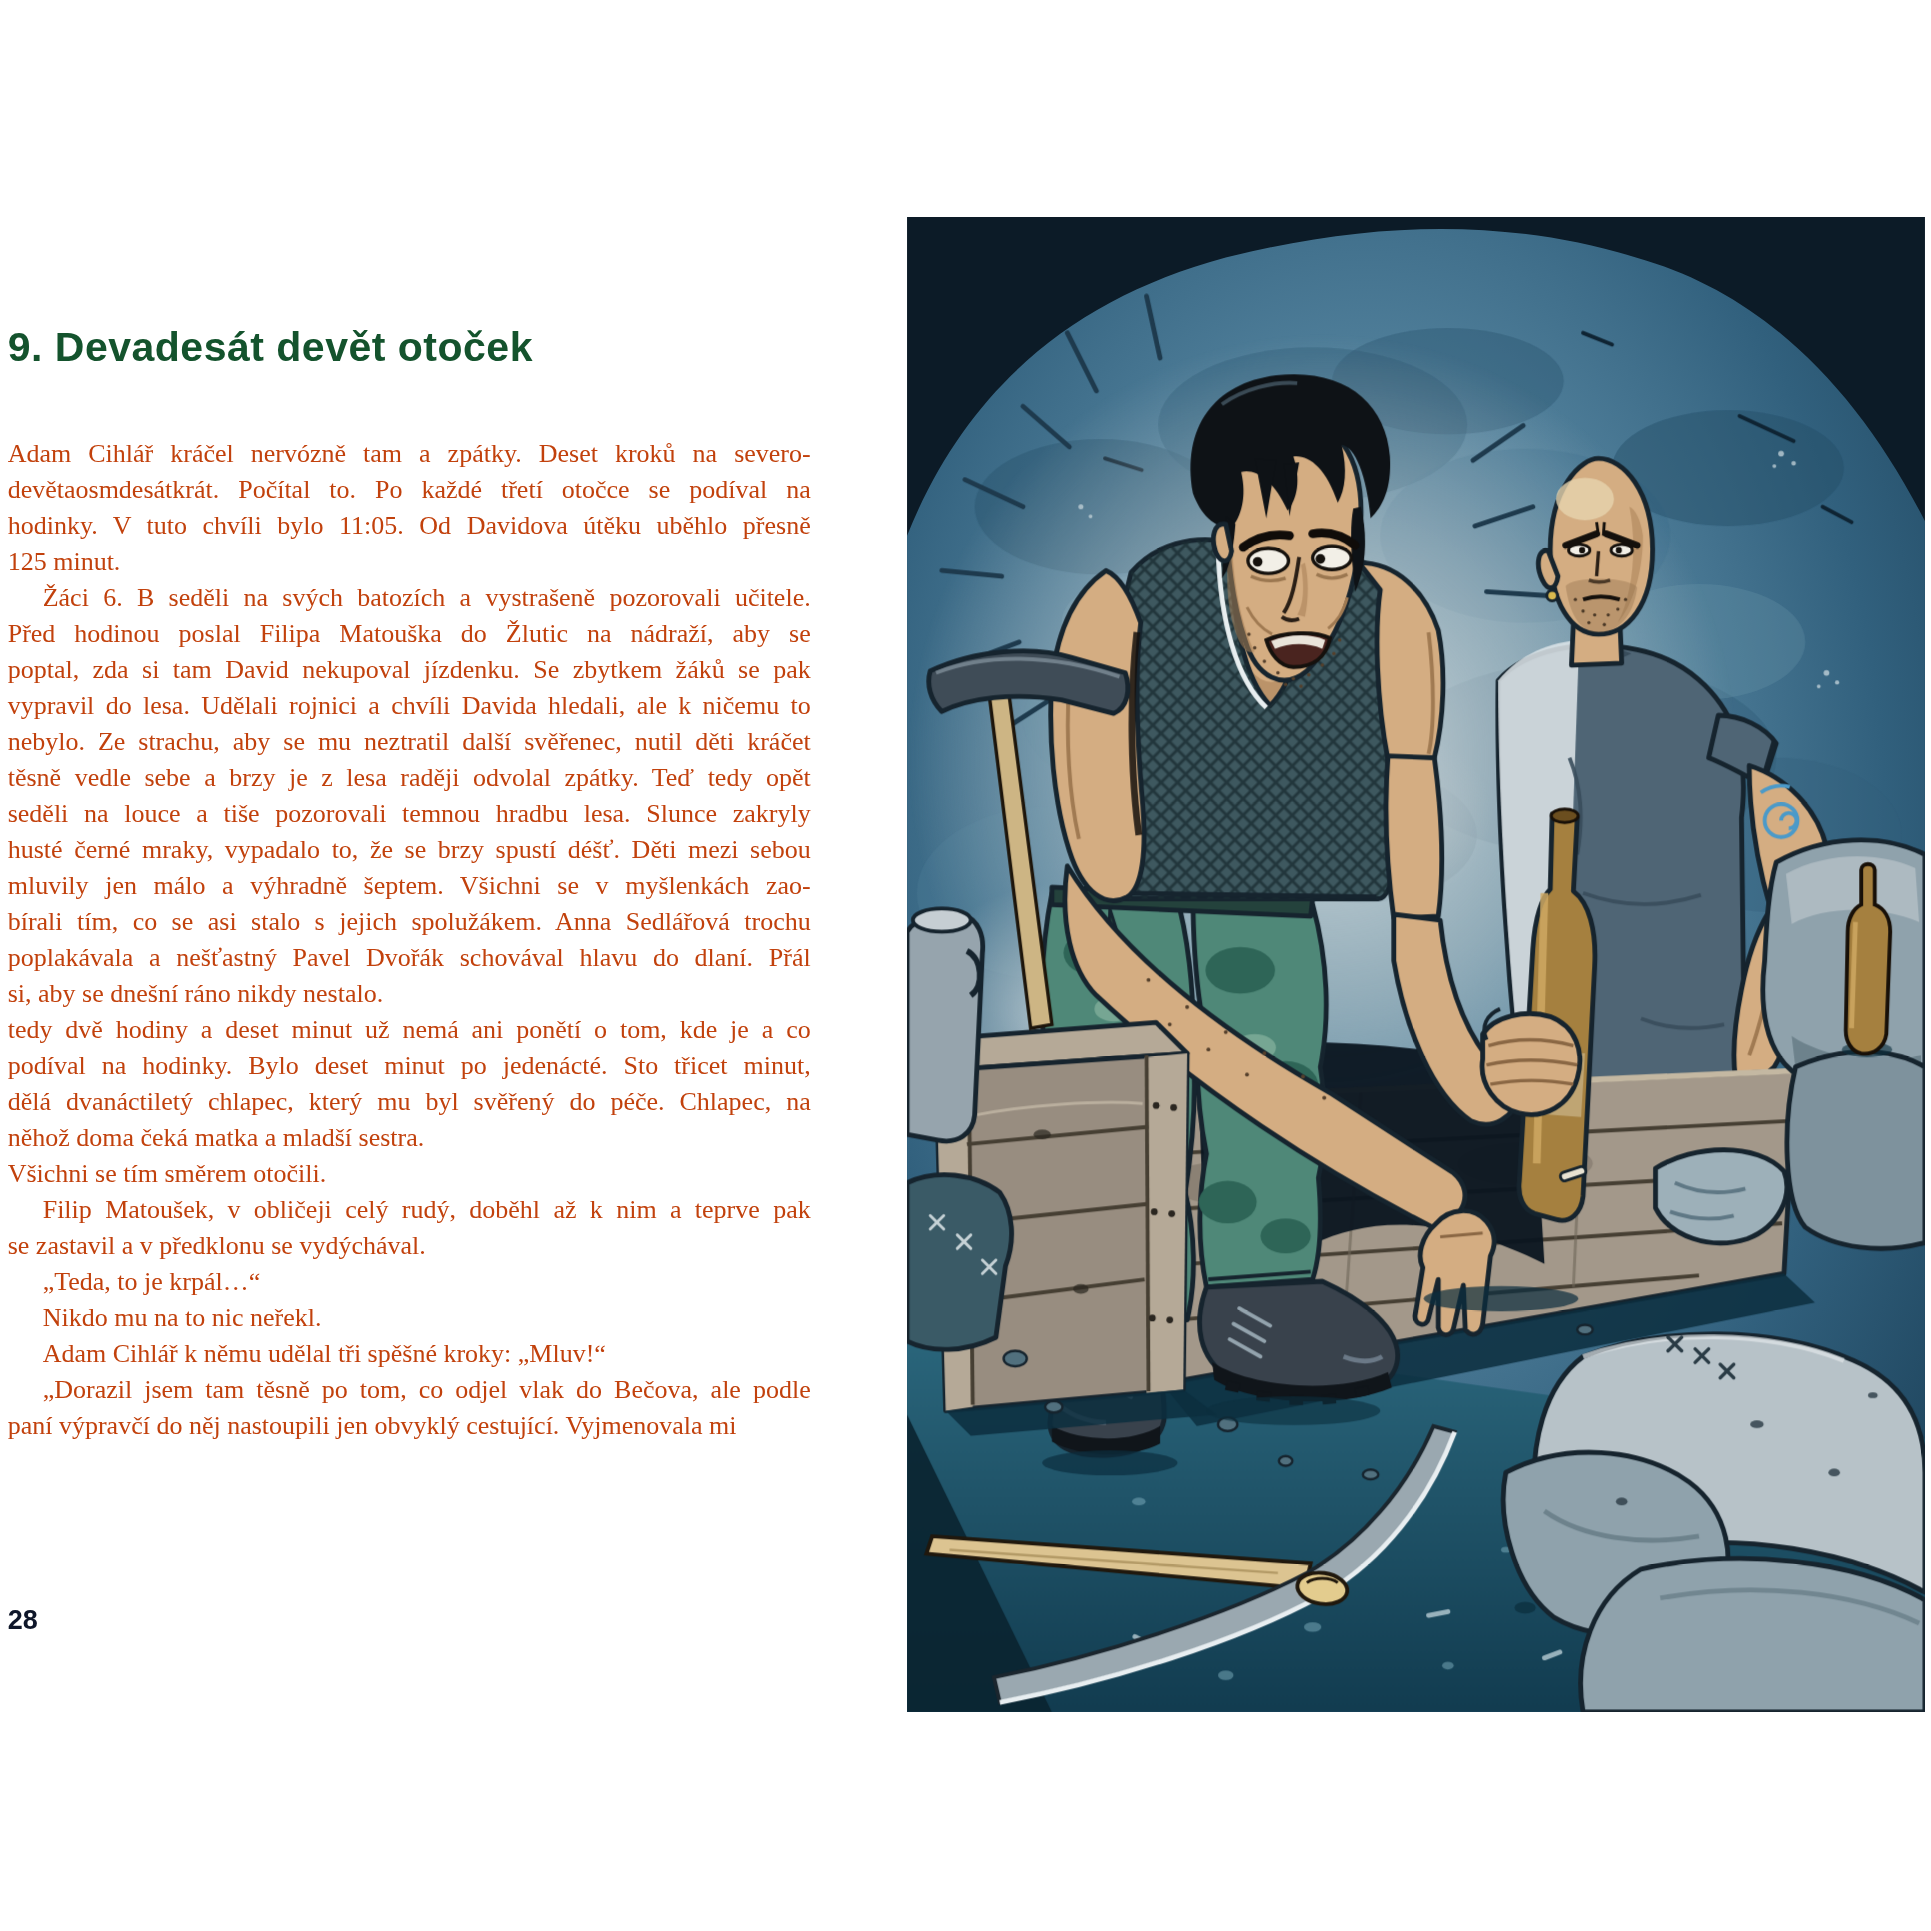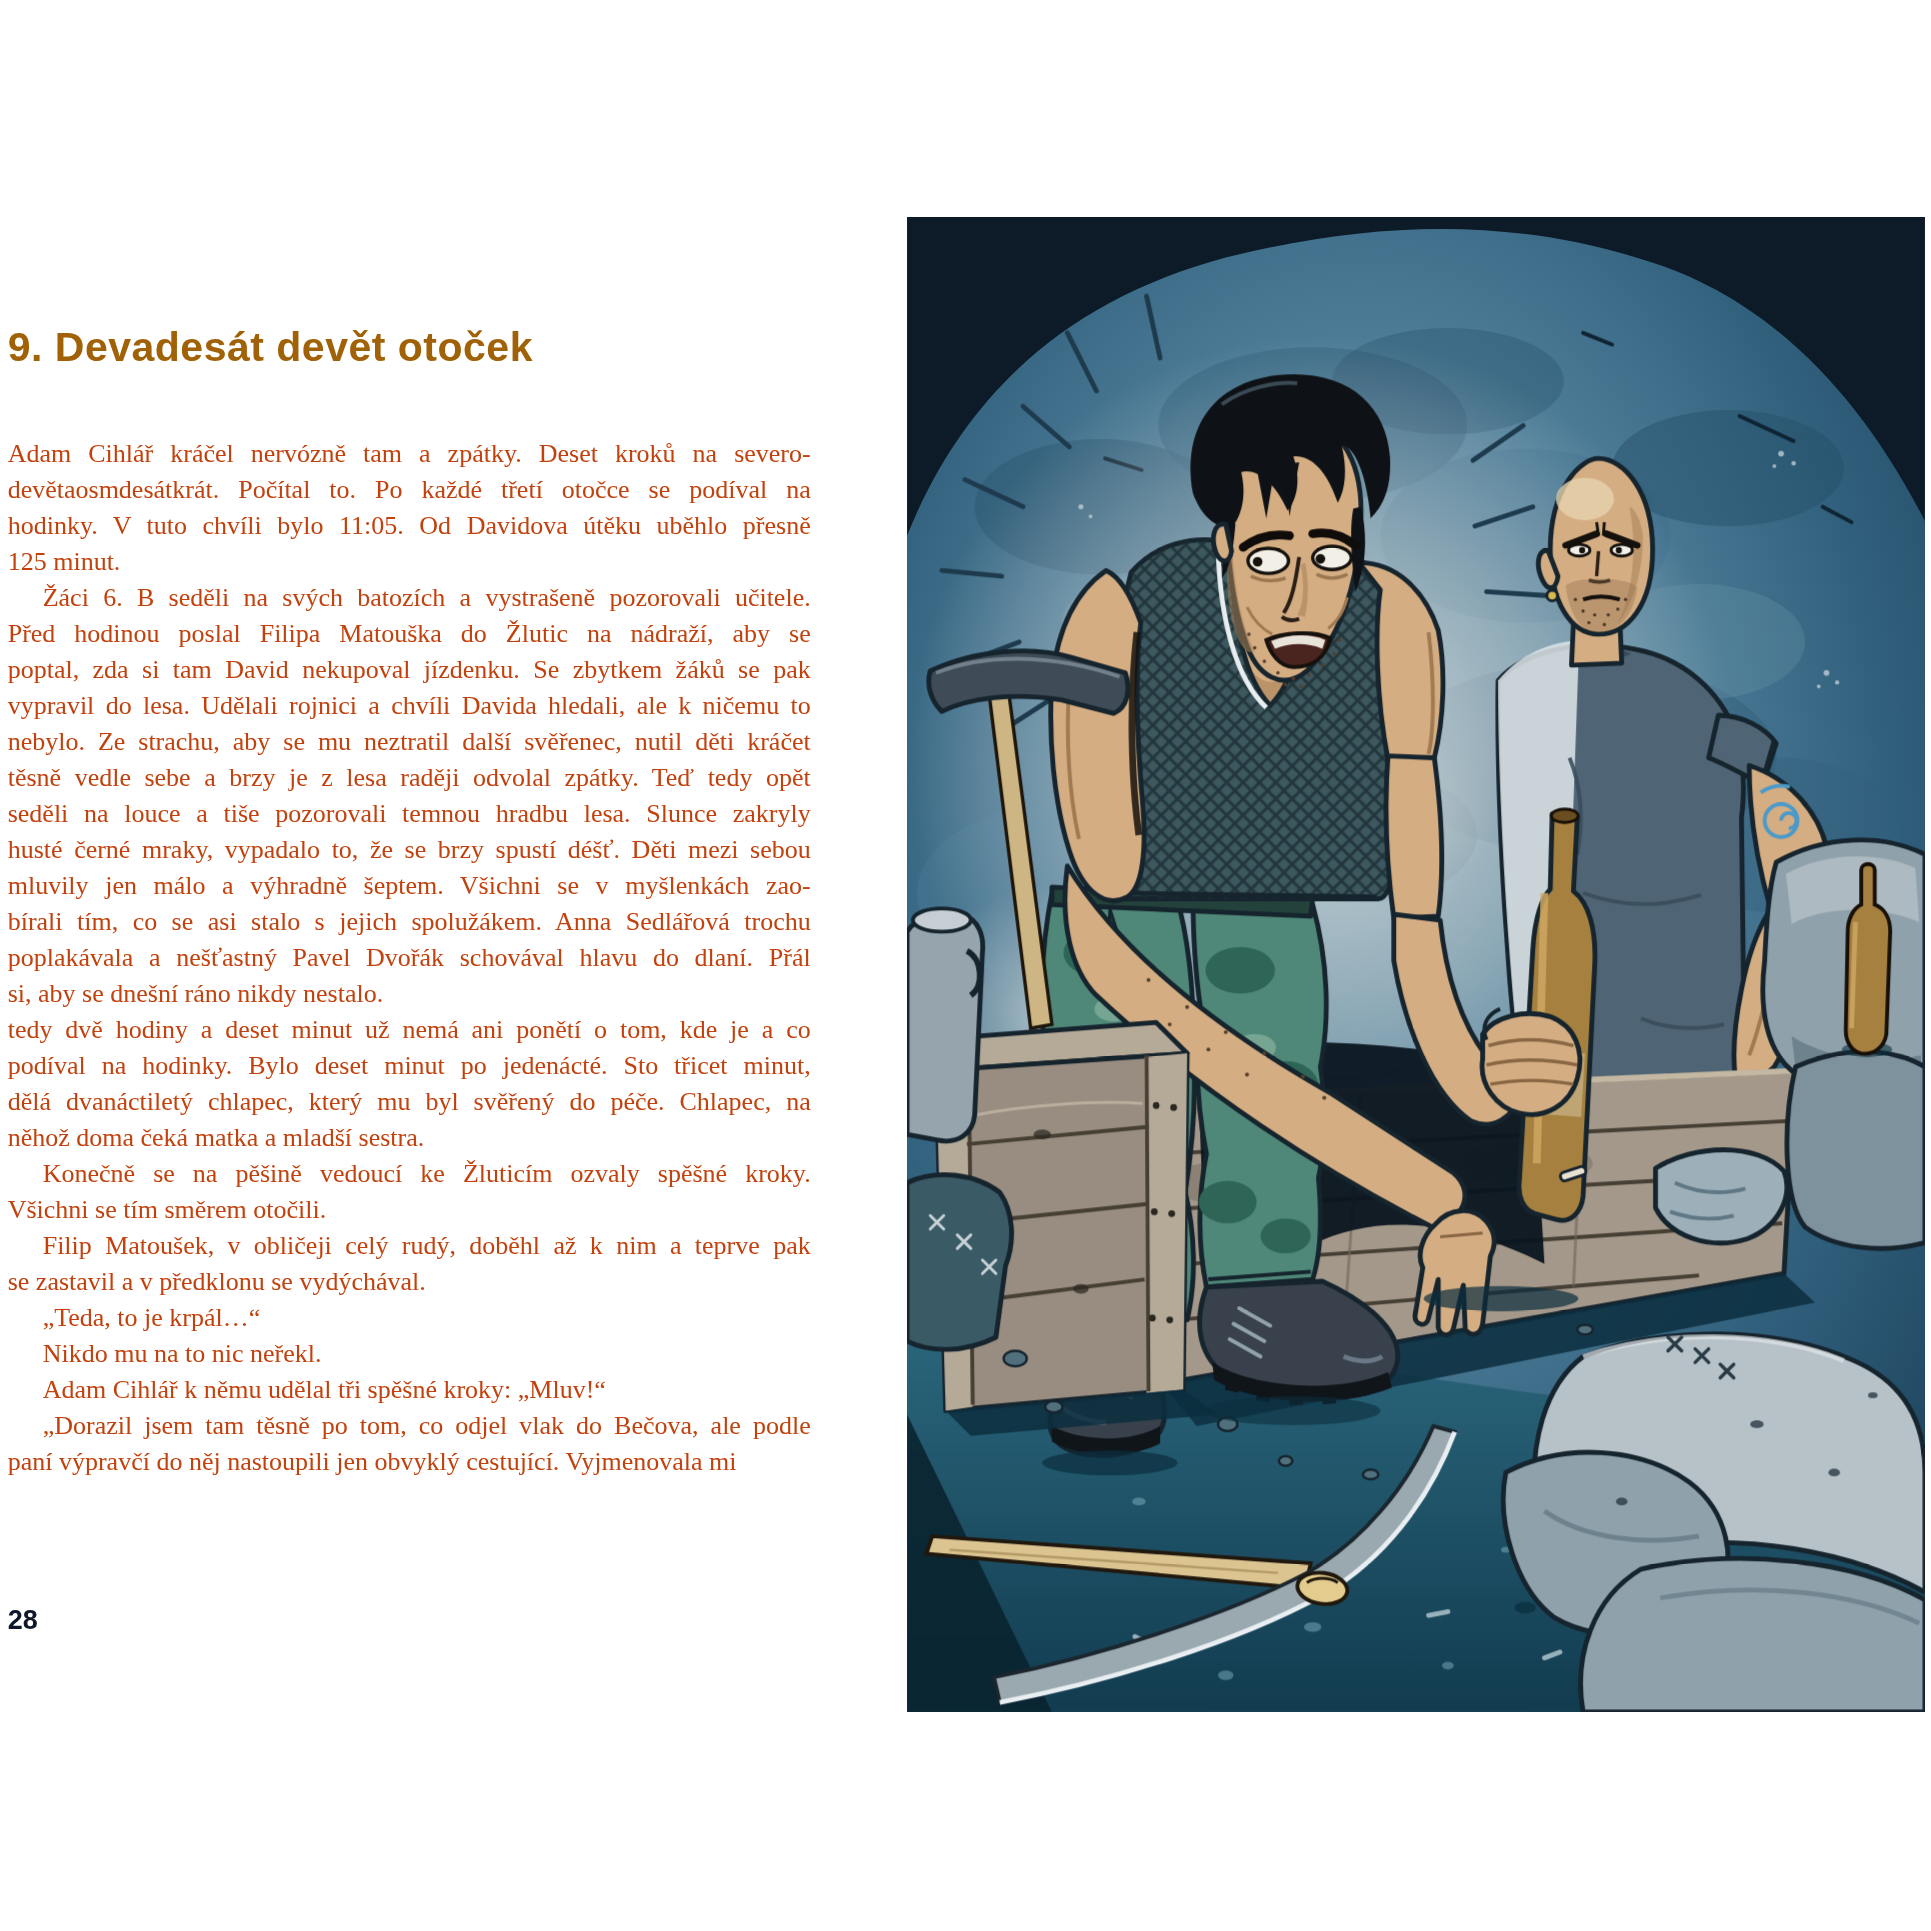--- a/index.html
+++ b/index.html
@@ -4,21 +4,21 @@
 <style>
   html,body{margin:0;padding:0;}
   body{
     width:1931px;height:1931px;position:relative;background:#ffffff;
     font-family:"Liberation Serif", serif;color:#2b2a28;overflow:hidden;
   }
   .text-col{position:absolute;left:7.7px;top:0;width:803px;}
   h1.chapter{
     position:absolute;left:0;top:324px;margin:0;
     font-family:"Liberation Sans", sans-serif;font-weight:bold;
-    font-size:41px;letter-spacing:0.5px;color:#a16207;white-space:nowrap;
+    font-size:41px;letter-spacing:0.5px;color:#14532d;white-space:nowrap;
   }
   .body-text{position:absolute;left:0;top:436px;width:803px;
     font-size:26px;line-height:36px;color:#c2410c;}
   .line{width:100%;}
   .line.j{text-align:justify;text-align-last:justify;}
   .line.ind{padding-left:35px;}
   .line.ind.j{width:calc(100% - 35px);}
   .pagenum{
     position:absolute;left:0;top:1605px;
     font-family:"Liberation Sans", sans-serif;font-weight:bold;
@@ -47,21 +47,20 @@
       <div class="line j">seděli na louce a tiše pozorovali temnou hradbu lesa. Slunce zakryly</div>
       <div class="line j">husté černé mraky, vypadalo to, že se brzy spustí déšť. Děti mezi sebou</div>
       <div class="line j">mluvily jen málo a výhradně šeptem. Všichni se v myšlenkách zao-</div>
       <div class="line j">bírali tím, co se asi stalo s jejich spolužákem. Anna Sedlářová trochu</div>
       <div class="line j">poplakávala a nešťastný Pavel Dvořák schovával hlavu do dlaní. Přál</div>
       <div class="line">si, aby se dnešní ráno nikdy nestalo.</div>
       <div class="line j">tedy dvě hodiny a deset minut už nemá ani ponětí o tom, kde je a co</div>
       <div class="line j">podíval na hodinky. Bylo deset minut po jedenácté. Sto třicet minut,</div>
       <div class="line j">dělá dvanáctiletý chlapec, který mu byl svěřený do péče. Chlapec, na</div>
       <div class="line">něhož doma čeká matka a mladší sestra.</div>
-      <div class="line j ind">Konečně se na pěšině vedoucí ke Žluticím ozvaly spěšné kroky.</div>
       <div class="line">Všichni se tím směrem otočili.</div>
       <div class="line j ind">Filip Matoušek, v obličeji celý rudý, doběhl až k nim a teprve pak</div>
       <div class="line">se zastavil a v předklonu se vydýchával.</div>
       <div class="line ind">„Teda, to je krpál…“</div>
       <div class="line ind">Nikdo mu na to nic neřekl.</div>
       <div class="line ind">Adam Cihlář k němu udělal tři spěšné kroky: „Mluv!“</div>
       <div class="line j ind">„Dorazil jsem tam těsně po tom, co odjel vlak do Bečova, ale podle</div>
       <div class="line">paní výpravčí do něj nastoupili jen obvyklý cestující. Vyjmenovala mi</div>
     </div>
   <div class="pagenum">28</div>

